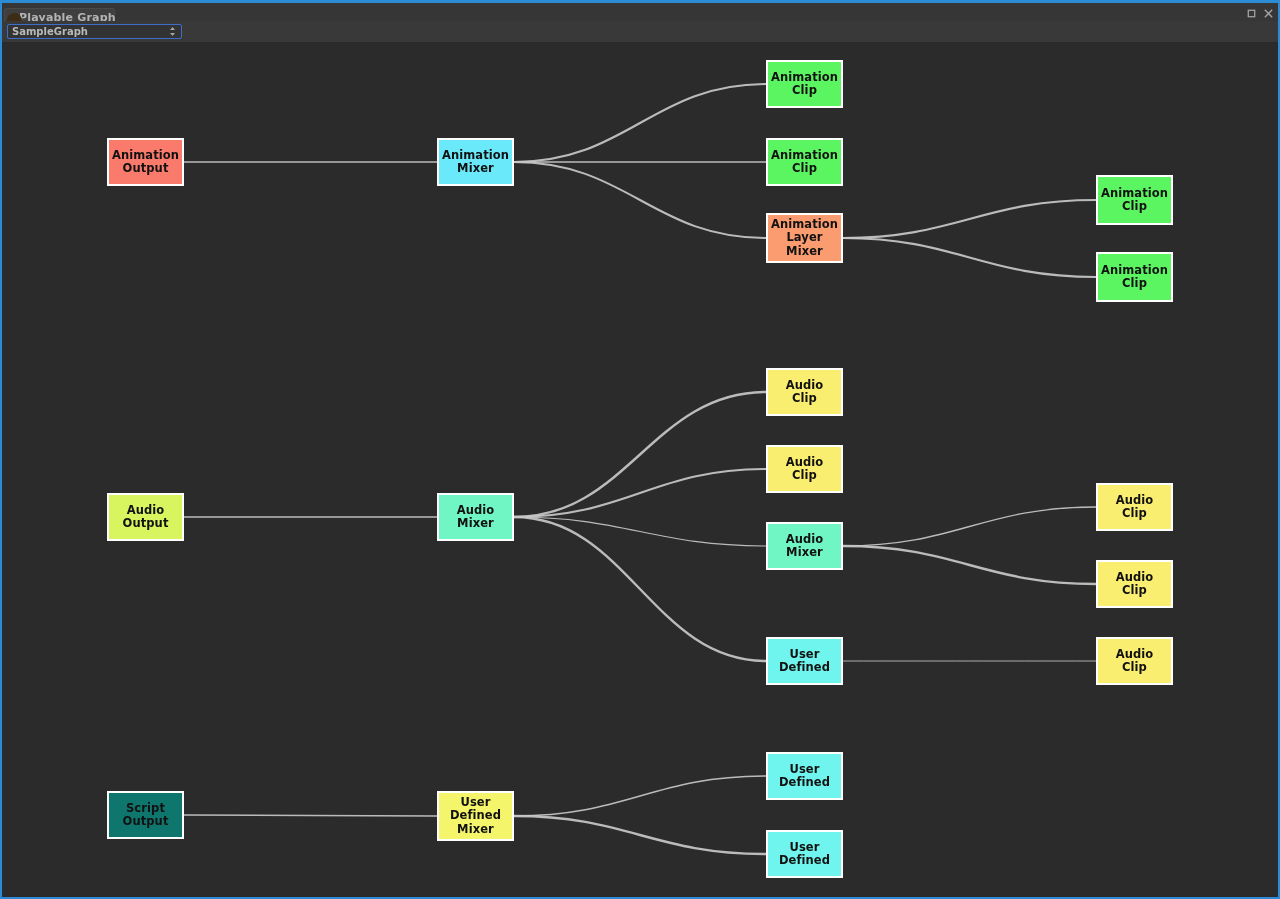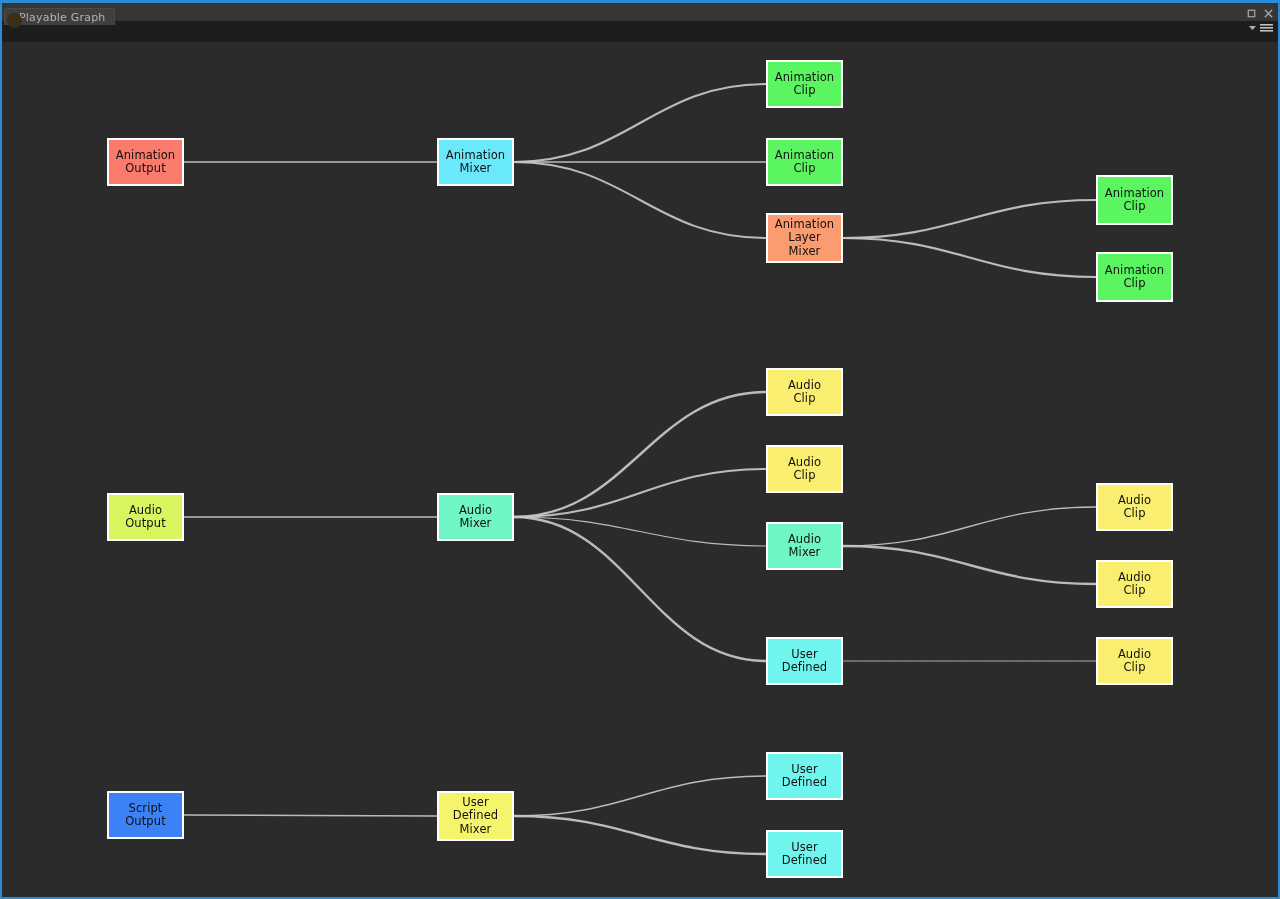--- a/index.html
+++ b/index.html
@@ -1,21 +1,21 @@
 <!DOCTYPE html>
 <html><head>
 <meta charset="utf-8">
 <title>Playable Graph</title>
 <style>
   html,body{margin:0;padding:0;background:#000;}
   body{width:1280px;height:899px;overflow:hidden;
        font-family:"DejaVu Sans","Liberation Sans",sans-serif;}
 
   #app{position:relative;width:1280px;height:899px;background:#1d1d1d;
-       box-sizing:border-box;}
+       box-sizing:border-box;font-weight:bold;}
 
   
   .win-accent-top{position:absolute;left:0;top:0;width:1280px;height:3px;
        background:#2b8bd4;}
   .win-accent-left{position:absolute;left:0;top:0;width:2px;height:899px;
        background:#2b8bd4;}
   .win-accent-right{position:absolute;right:0;top:0;width:2px;height:899px;
        background:#2b8bd4;}
   .win-accent-bottom{position:absolute;left:0;bottom:0;width:1280px;height:2px;
        background:#2b8bd4;}
@@ -86,20 +86,29 @@
         <path d="M1 3 L8 3 L4.5 7 Z" fill="#b0b0b0"></path>
       </svg>
       <svg width="13" height="9" viewBox="0 0 13 9">
         <rect x="0" y="1" width="13" height="1.6" fill="#c0c0c0"></rect>
         <rect x="0" y="4" width="13" height="1.6" fill="#c0c0c0"></rect>
         <rect x="0" y="7" width="13" height="1.6" fill="#c0c0c0"></rect>
       </svg>
     </div>
   </div>
 
+  <div class="toolbar">
+    <div class="graph-select">
+      <div class="graph-select-label">SampleGraph</div>
+      <svg class="graph-select-arrows" viewBox="0 0 9 11">
+        <path d="M4.5 1 L7 4 L2 4 Z" fill="#a5a5a5"></path>
+        <path d="M4.5 10 L7 7 L2 7 Z" fill="#a5a5a5"></path>
+      </svg>
+    </div>
+  </div>
 
   <div class="canvas">
     <svg class="edges" id="edges" viewBox="0 0 1276 855">
         <path d="M182,120 C295.85,120 321.15,120 435,120" fill="none" stroke="#c8c8c8" stroke-width="1.6" stroke-opacity="0.92"></path>
         <path d="M512,120 C625.4,120 650.6,42 764,42" fill="none" stroke="#c8c8c8" stroke-width="2.2" stroke-opacity="0.92"></path>
         <path d="M512,120 C625.4,120 650.6,120 764,120" fill="none" stroke="#c8c8c8" stroke-width="1.4" stroke-opacity="0.92"></path>
         <path d="M512,120 C625.4,120 650.6,196 764,196" fill="none" stroke="#c8c8c8" stroke-width="2" stroke-opacity="0.92"></path>
         <path d="M841,196 C954.85,196 980.15,158 1094,158" fill="none" stroke="#c8c8c8" stroke-width="2.2" stroke-opacity="0.92"></path>
         <path d="M841,196 C954.85,196 980.15,235 1094,235" fill="none" stroke="#c8c8c8" stroke-width="2.2" stroke-opacity="0.92"></path>
         <path d="M182,475 C295.85,475 321.15,475 435,475" fill="none" stroke="#c8c8c8" stroke-width="1.6" stroke-opacity="0.92"></path>
@@ -156,21 +165,21 @@
         </div>
         <div class="node" style="left: 1094px; top: 441px; width: 77px; height: 48px; background: rgb(250, 238, 112);">
           <span>Audio<br>Clip</span>
         </div>
         <div class="node" style="left: 1094px; top: 518px; width: 77px; height: 48px; background: rgb(250, 238, 112);">
           <span>Audio<br>Clip</span>
         </div>
         <div class="node" style="left: 1094px; top: 595px; width: 77px; height: 48px; background: rgb(250, 238, 112);">
           <span>Audio<br>Clip</span>
         </div>
-        <div class="node" style="left: 105px; top: 749px; width: 77px; height: 48px; background: #3b82f6;">
+        <div class="node" style="left: 105px; top: 749px; width: 77px; height: 48px; background: #0f766e;">
           <span>Script<br>Output</span>
         </div>
         <div class="node" style="left: 435px; top: 749px; width: 77px; height: 50px; background: rgb(245, 245, 107);">
           <span>User<br>Defined<br>Mixer</span>
         </div>
         <div class="node" style="left: 764px; top: 710px; width: 77px; height: 48px; background: rgb(112, 245, 238);">
           <span>User<br>Defined</span>
         </div>
         <div class="node" style="left: 764px; top: 788px; width: 77px; height: 48px; background: rgb(112, 245, 238);">
           <span>User<br>Defined</span>

